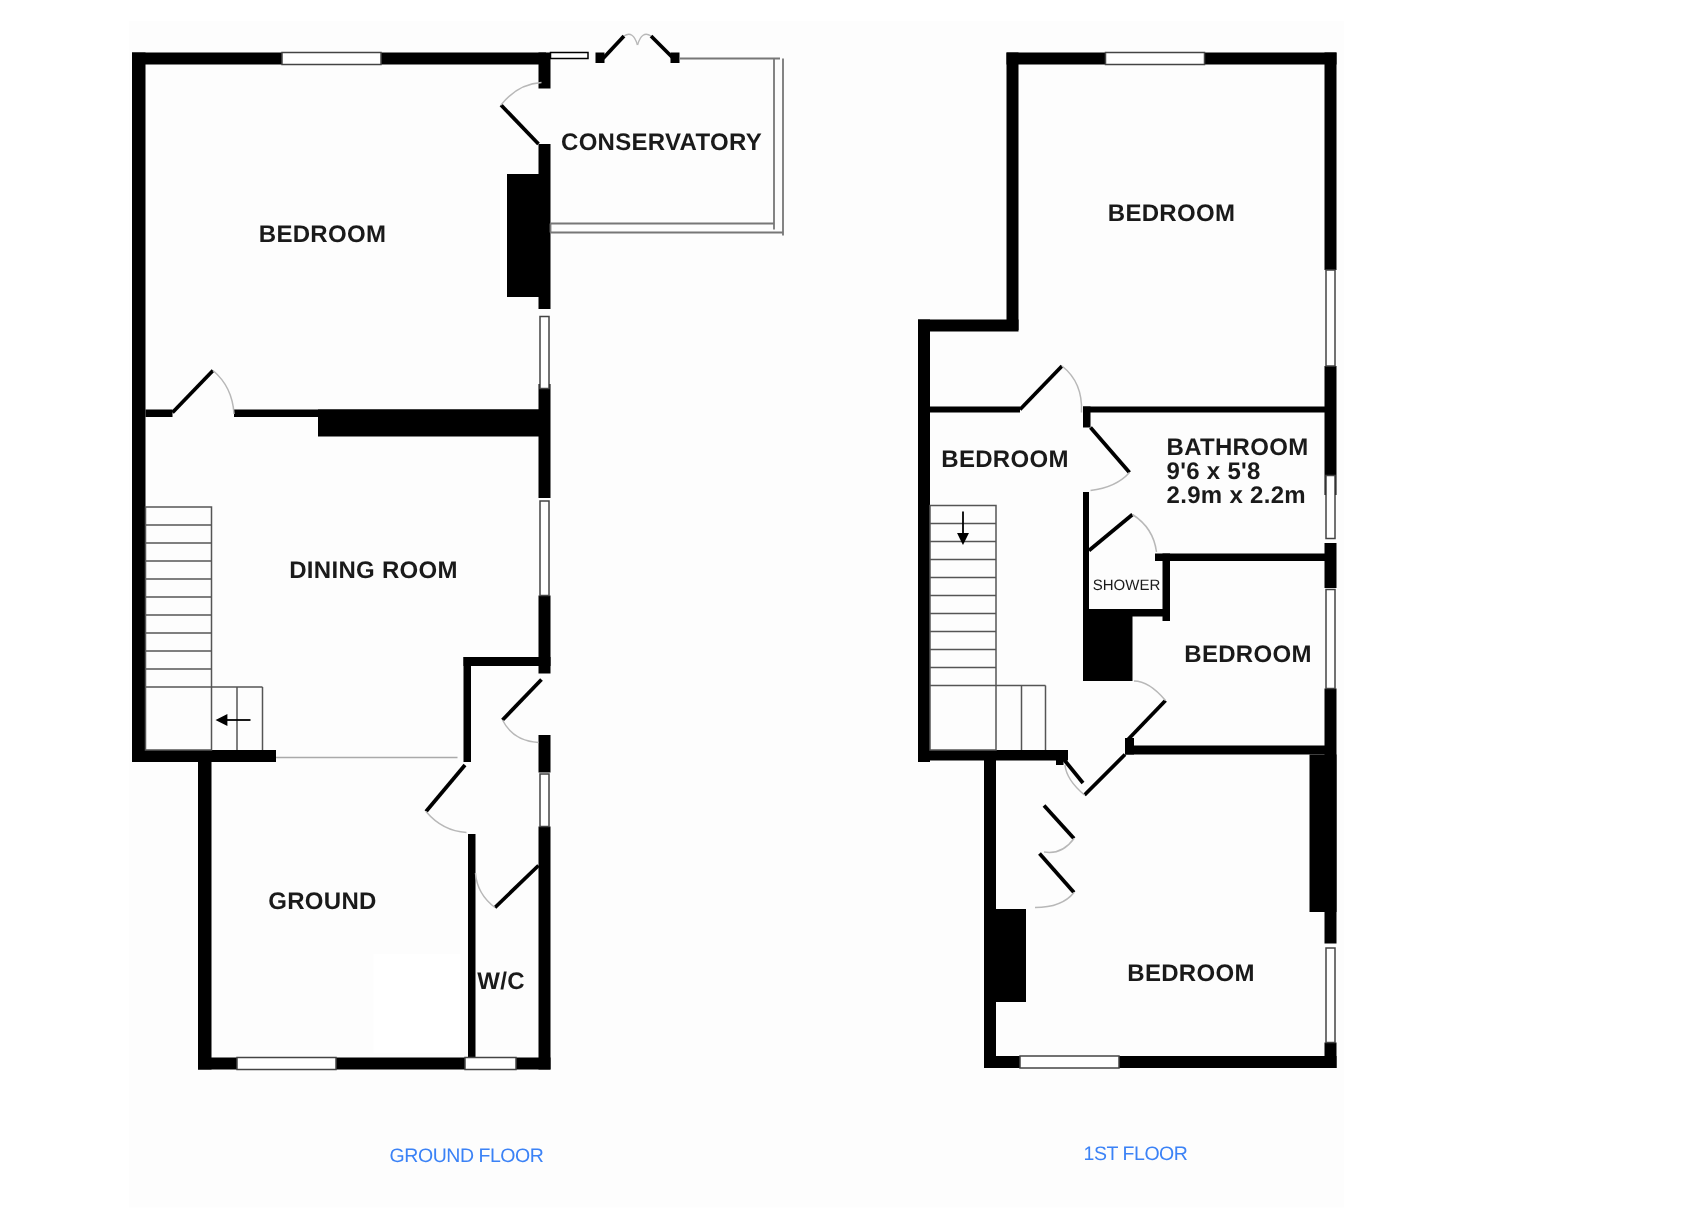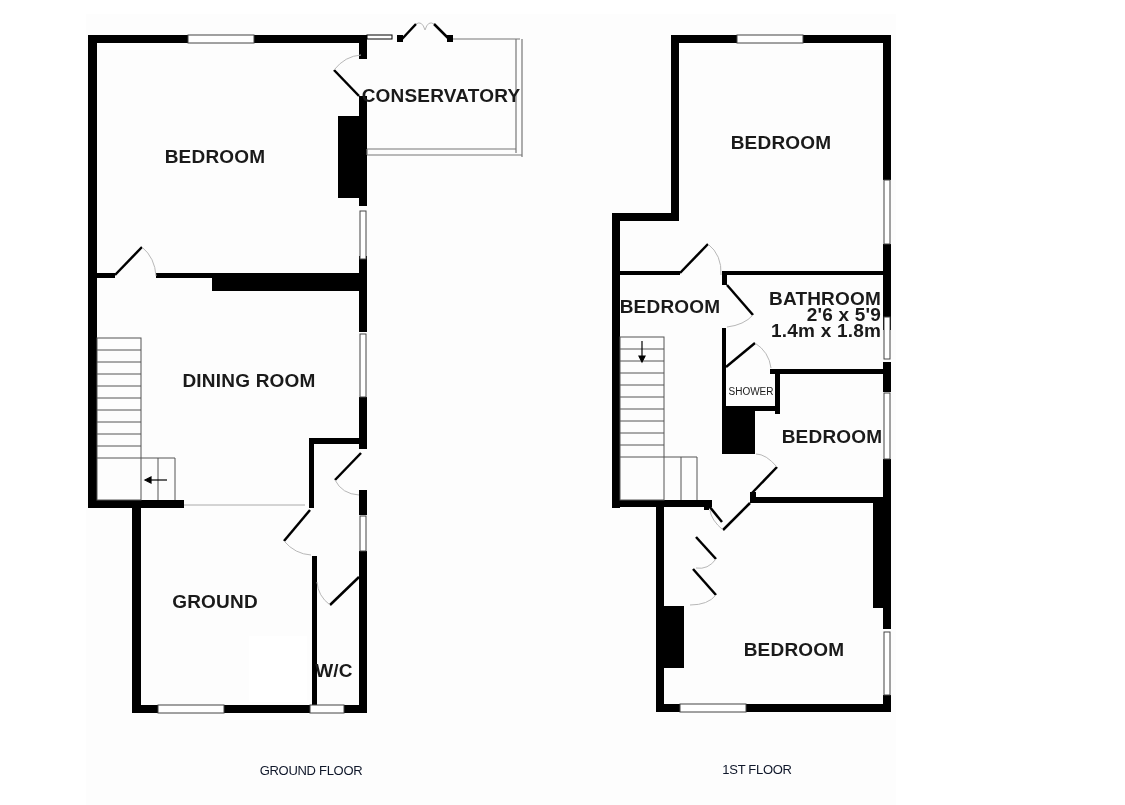--- a/index.html
+++ b/index.html
@@ -1,25 +1,25 @@
 <!DOCTYPE html>
 <html><head>
 <meta charset="utf-8">
 <style>
   html, body { margin: 0; padding: 0; background: #ffffff; }
   body { width: 1125px; height: 805px; position: relative; overflow: hidden;
          font-family: "Liberation Sans", "DejaVu Sans", sans-serif; }
   #canvas { position: absolute; left: 0; top: 0; width: 1125px; height: 805px; }
   .panel { position: absolute; left: 86px; top: 14px; width: 810px; height: 791px; background: #fdfdfd; }
   svg.plan { position: absolute; left: 0; top: 0; }
-  .room-label { position: absolute; font-weight: bold; color: #1a1a1a; font-size: 19px;
+  .room-label { position: absolute; font-weight: bold; color: #1a1a1a; font-size: 16px;
                 letter-spacing: 0.2px; white-space: nowrap; transform: translate(-50%, -50%); }
   .room-label.small { font-size: 10px; font-weight: normal; letter-spacing: 0; }
-  .room-label.multi { text-align: right; line-height: 16px; }
-  .floor-label { position: absolute; font-size: 13px; color: #0f172a; white-space: nowrap;
+  .room-label.multi { text-align: left; line-height: 16px; }
+  .floor-label { position: absolute; font-size: 13px; color: #3b82f6; white-space: nowrap;
                  transform: translate(-50%, -50%); letter-spacing: -0.3px; }
   .mask { position: absolute; background: #ffffff; }
 </style>
 </head>
 <body>
 
 <div id="canvas">
   <div class="panel"></div>
 
   <svg class="plan" width="1125" height="805" viewBox="0 0 1125 805">
@@ -212,28 +212,28 @@
       <path d="M716 595 Q 708 605 690 605"></path>
     </g>
   </svg>
 
   <div class="mask" style="left:249px; top:636px; width:58px; height:66px;"></div>
 
   <div class="room-label" style="left:215px; top:157px;">BEDROOM</div>
   <div class="room-label" style="left:441px; top:96px;">CONSERVATORY</div>
   <div class="room-label" style="left:249px; top:365px;margin-top:16px;">DINING ROOM</div>
   <div class="room-label" style="left:215px; top:602px;">GROUND</div>
-  <div class="room-label" style="left:334px; top:655px;margin-top:16px;">W/C</div>
+  <div class="room-label" style="left:334px; top:655px;">W/C</div>
 
   <div class="room-label" style="left:781px; top:143px;">BEDROOM</div>
   <div class="room-label" style="left:670px; top:307px;">BEDROOM</div>
   <div class="room-label multi" style="left:825px; top:315px;">
     <div>BATHROOM</div>
-    <div>2'6 x 5'9</div>
-    <div>1.4m x 1.8m</div>
+    <div>9'6 x 5'8</div>
+    <div>2.9m x 2.2m</div>
   </div>
   <div class="room-label small" style="left:751px; top:391px;">SHOWER</div>
   <div class="room-label" style="left:832px; top:437px;">BEDROOM</div>
   <div class="room-label" style="left:794px; top:650px;">BEDROOM</div>
 
   <div class="floor-label" style="left:311px; top:770px;">GROUND FLOOR</div>
   <div class="floor-label" style="left:757px; top:769px;">1ST FLOOR</div>
 </div>
 
 </body></html>

